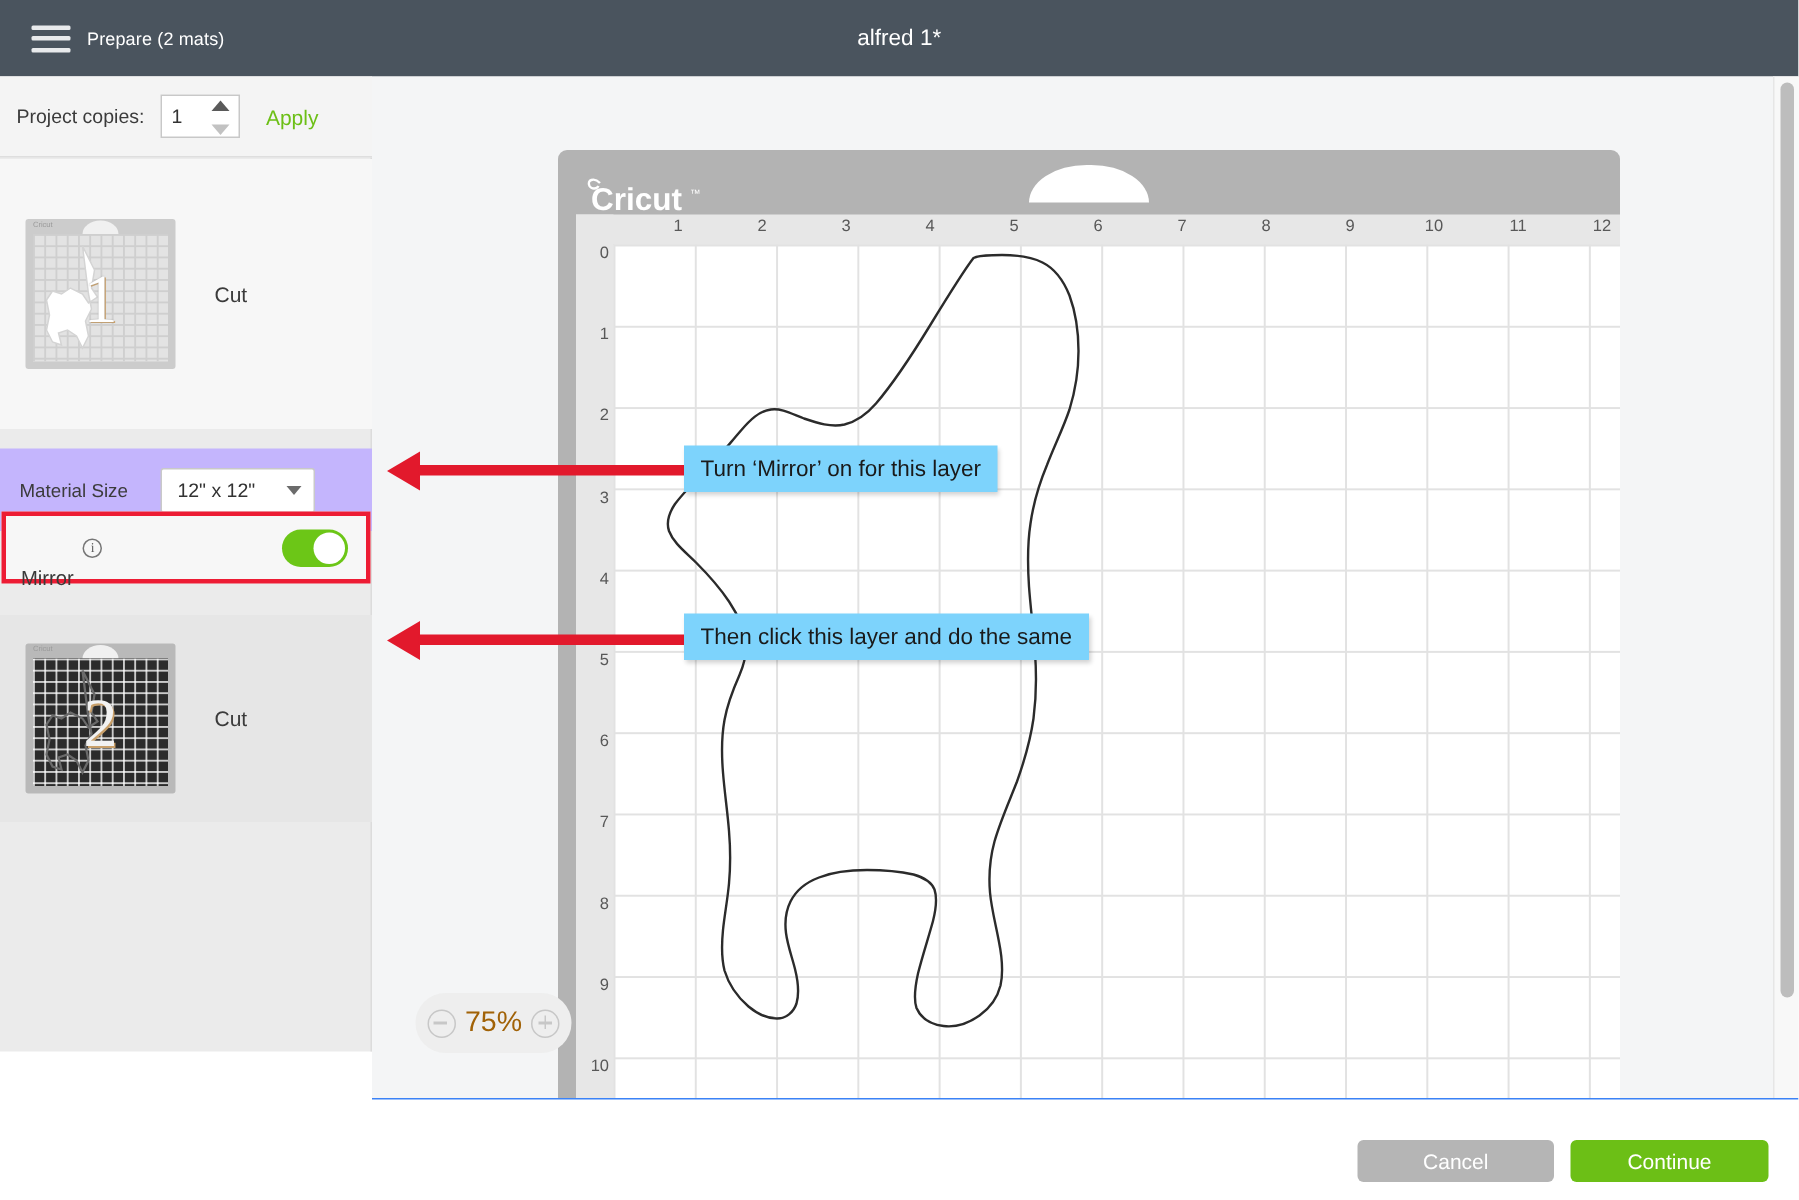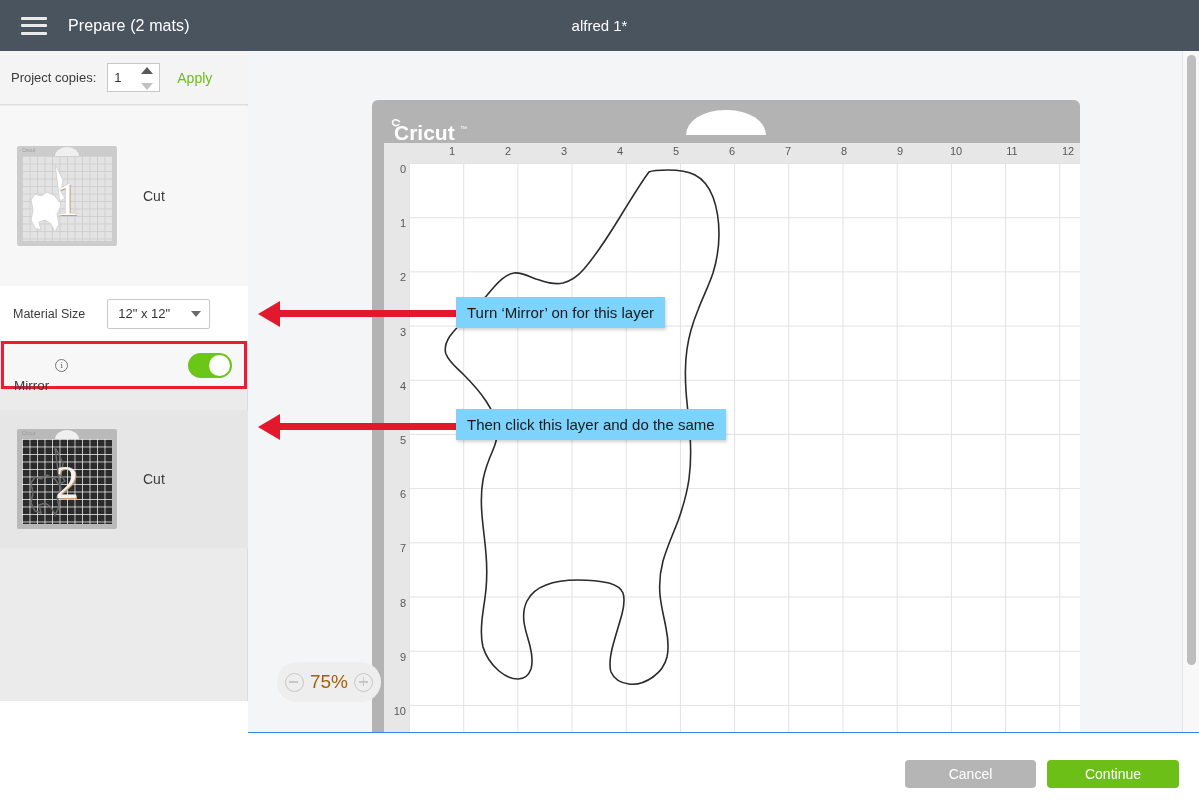--- a/index.html
+++ b/index.html
@@ -17,21 +17,21 @@
     background: #4a545e;
     display: flex; align-items: center;
   }
   .hamburger {
     width: 26px; height: 18px; margin-left: 21px;
     display: flex; flex-direction: column; justify-content: space-between;
     cursor: pointer;
   }
   .hamburger span { display: block; height: 3px; width: 26px; background: #e8eaec; border-radius: 1px; }
   .topbar-title {
-    margin-left: 21px; color: #ffffff; font-size: 16px; letter-spacing: .1px;
+    margin-left: 11px; color: #ffffff; font-size: 12px; letter-spacing: .1px;
   }
   .doc-title {
     position: absolute; left: 0; top: 0; width: 1199px; height: 51px;
     display: flex; align-items: center; justify-content: center;
     color: #ffffff; font-size: 15px; pointer-events: none;
   }
 
   
   .left-panel {
     position: absolute; left: 0; top: 51px; width: 248px; height: 650px;
@@ -109,22 +109,22 @@
     position: absolute; left: 50%; top: 50%; transform: translate(-50%,-50%);
     font-size: 46px; font-family: "Liberation Serif", serif;
   }
   .thumb.light .thumb-num { color: #ffffff; text-shadow: 0 0 1px #9f9f9f, 1px 1px 0 #c9a06a; }
   .thumb.dark  .thumb-num { color: #f2f2f2; text-shadow: 1px 1px 0 #c9a06a; }
   .thumb-shape { position: absolute; left: 3px; top: 6px; width: 58px; height: 74px; }
   .op-label { margin-left: 26px; font-size: 14px; color: #3b3b3b; }
 
   
   .matsize-row {
-    position: absolute; left: 0; top: 235px; width: 248px; height: 55px;
-    background: #ffffff; display: flex; align-items: center;
+    position: absolute; left: 0; top: 248px; width: 248px; height: 55px;
+    background: #c4b5fd; display: flex; align-items: center;
   }
   .matsize-label { margin-left: 13px; font-size: 12.5px; color: #3b3b3b; }
   .select-box {
     margin-left: 22px; width: 103px; height: 30px; background: #ffffff;
     border: 1px solid #c9c9c9; border-radius: 2px;
     display: flex; align-items: center; justify-content: space-between;
     padding: 0 8px 0 10px; cursor: pointer;
   }
   .select-box .val { font-size: 13px; color: #333; }
   .caret { width: 0; height: 0; border-left: 5px solid transparent;

